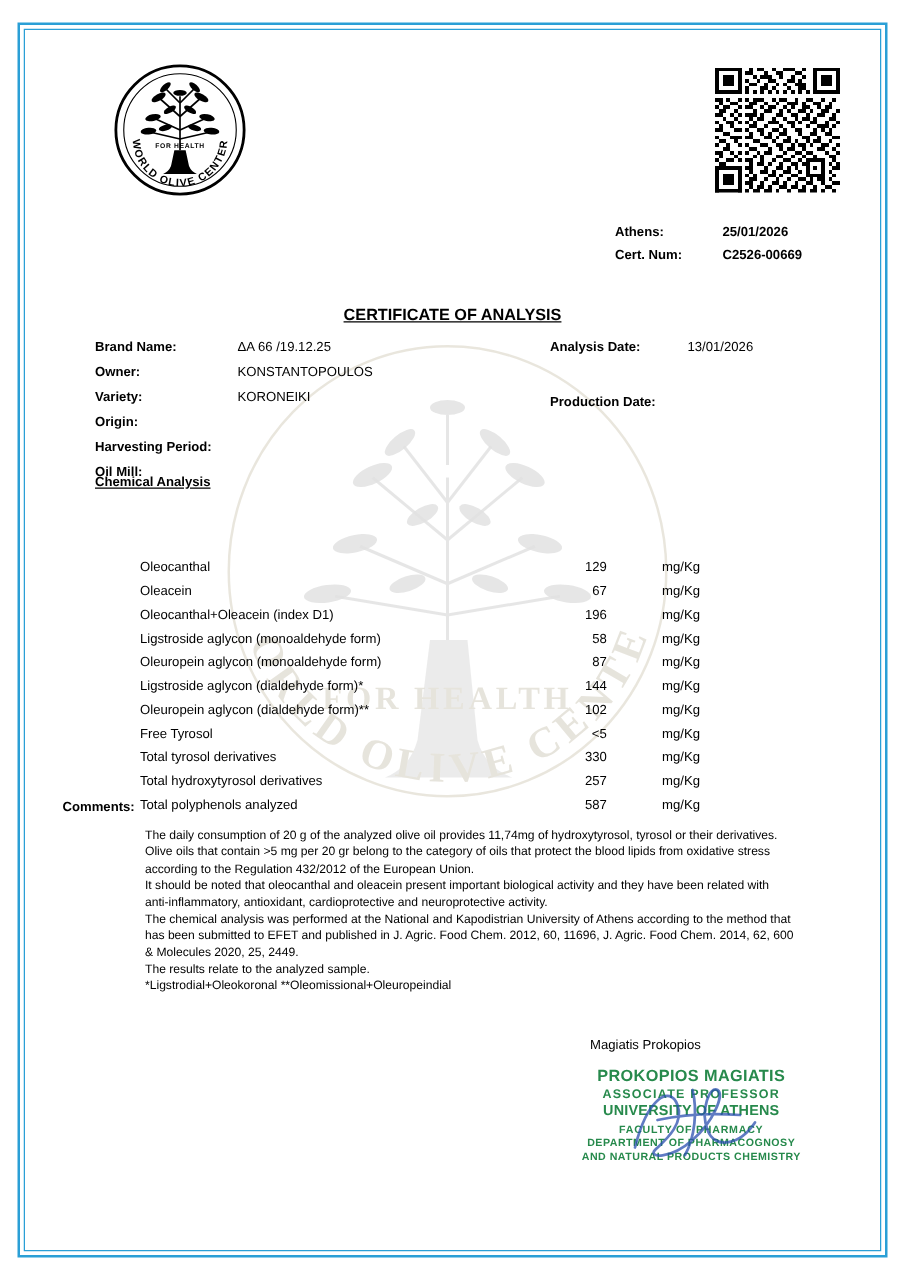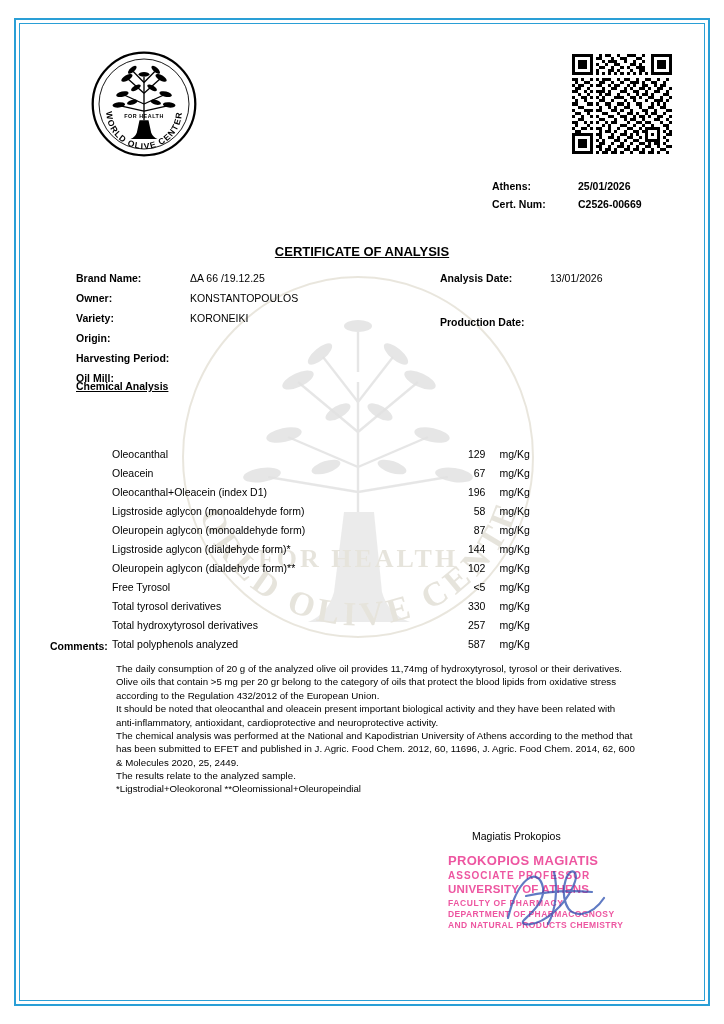--- a/index.html
+++ b/index.html
@@ -187,21 +187,21 @@
   .analysis td {
     padding: 3.5px 0;
     vertical-align: top;
   }
   .analysis td.an-name { width: 300px; }
   .analysis td.an-val {
     width: 70px;
     text-align: right;
     padding-right: 14px;
   }
-  .analysis td.an-unit { width: 60px; }
+  .analysis td.an-unit { width: 60px; text-align: right; }
 
   
   .comments-label {
     position: absolute;
     left: 22px;
     top: 608px;
     font-size: 10.5px;
     font-weight: bold;
     z-index: 2;
   }
@@ -231,21 +231,22 @@
     top: 820px;
     width: 210px;
     height: 90px;
     z-index: 3;
   }
   .stamp-text {
     position: absolute;
     left: 0;
     top: 0;
     width: 210px;
-    color: #ec4899;
+    text-align: center;
+    color: #15803d;
     font-family: "Liberation Sans", sans-serif;
     font-weight: bold;
     line-height: 1.32;
     opacity: 0.92;
   }
   .stamp-text .l1 { font-size: 13px; letter-spacing: 0.3px; }
   .stamp-text .l2 { font-size: 10px; letter-spacing: 1px; }
   .stamp-text .l3 { font-size: 11.5px; letter-spacing: 0.2px; }
   .stamp-text .l4 { font-size: 8.5px; letter-spacing: 0.6px; }
   .stamp-text .l5 { font-size: 8.5px; letter-spacing: 0.4px; }

